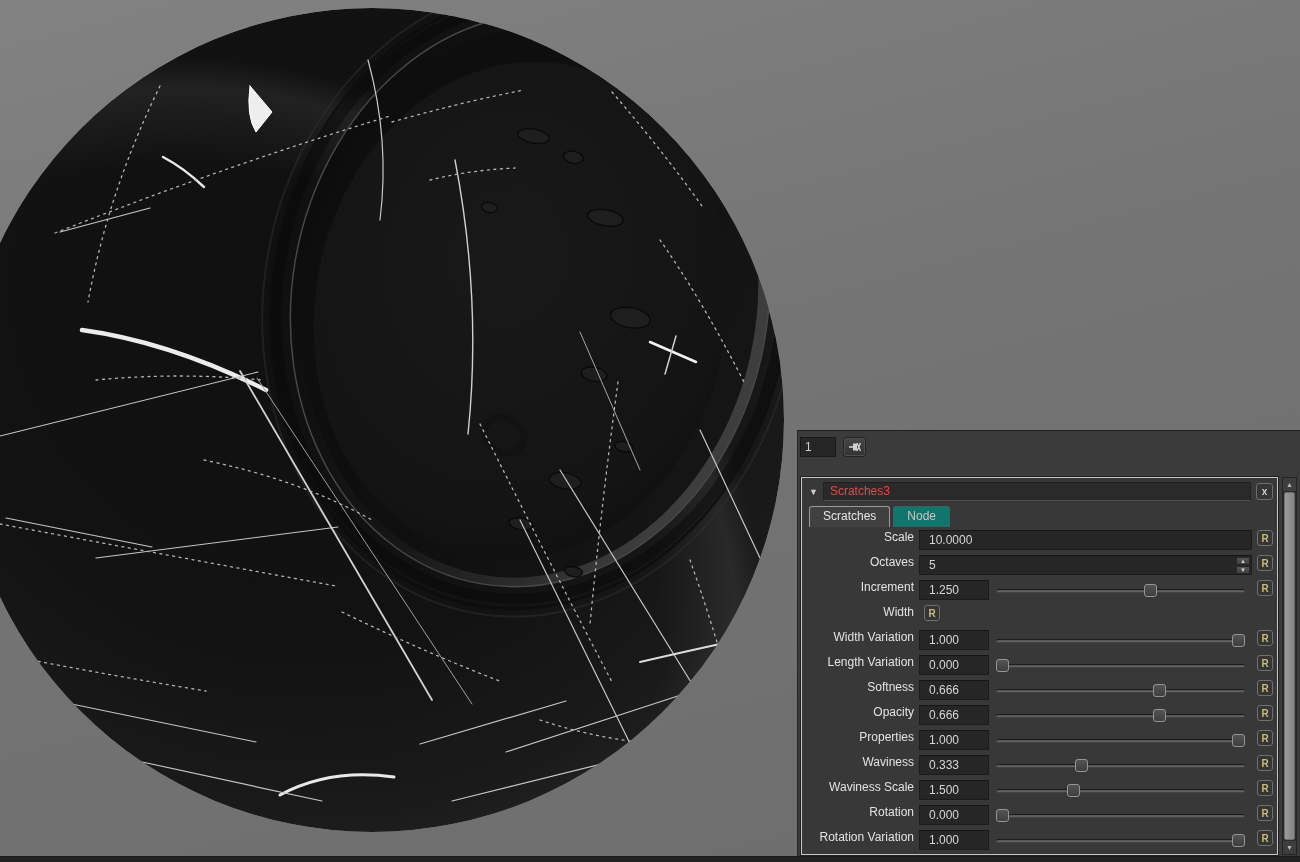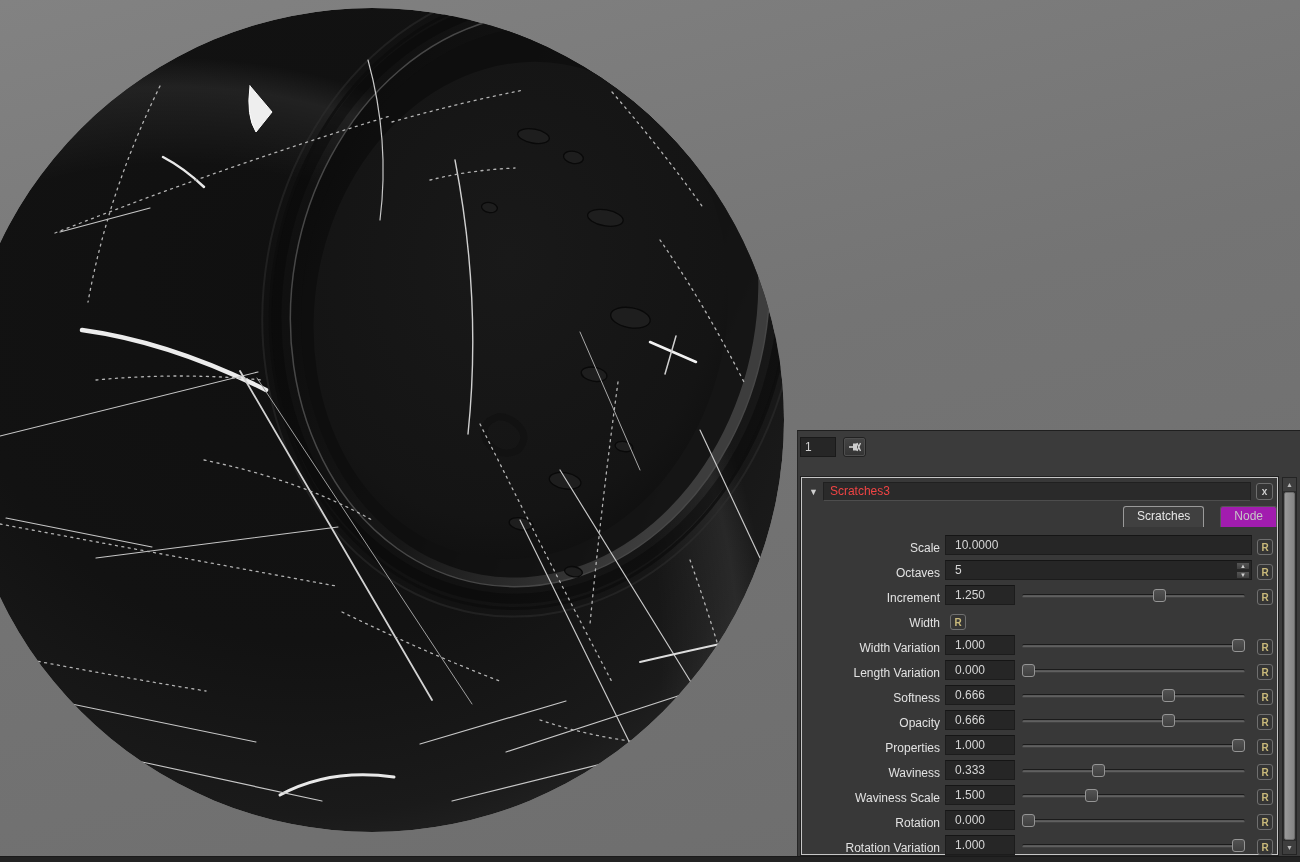--- a/index.html
+++ b/index.html
@@ -27,25 +27,25 @@
   .toolbar{display:flex;align-items:center;gap:7px;padding:4px 0 0 2px;height:24px;}
   .num-input{width:26px;height:16px;background:#262626;border:1px solid #1a1a1a;color:#d0d0d0;padding:1px 4px;font:12px "Liberation Sans",sans-serif;}
   .pin-btn{width:23px;height:20px;background:linear-gradient(#454545,#333);border:1px solid #222;outline:1px solid #4e4e4e;outline-offset:-2px;border-radius:3px;display:flex;align-items:center;justify-content:center;padding:0;}
 
   .scrollwrap{position:absolute;left:3px;top:46px;right:3px;bottom:3px;display:flex;}
   .groupbox{flex:1;background:#383838;border:1px solid #c6c6c6;outline:1px solid #202020;margin-right:4px;position:relative;}
   .gb-header{display:flex;align-items:center;gap:5px;margin:4px 4px 0 4px;}
   .gb-tri{color:#cfcfcf;font-size:9px;padding-left:3px;}
   .gb-name{flex:1;height:17px;line-height:17px;background:#2a2a2a;border:1px solid #202020;border-bottom-color:#4d4d4d;padding:0 6px;color:#ef4444;}
   .xbtn{width:17px;height:17px;background:#353535;border:1px solid #6e6e6e;border-radius:3px;color:#cfcfcf;font:bold 10px "Liberation Sans",sans-serif;line-height:14px;text-align:center;padding:0;}
-  .tabs{display:flex;gap:16px;margin:5px 0 0 7px;height:21px;justify-content:flex-end;}
-  .tab{padding:2px 13px 0 13px;background:#a21caf;border:1px solid #565656;border-bottom:none;border-radius:3px 3px 0 0;color:#c6c6c6;font-size:12px;}
+  .tabs{display:flex;gap:3px;margin:5px 0 0 7px;height:21px;}
+  .tab{padding:2px 13px 0 13px;background:#0f766e;border:1px solid #565656;border-bottom:none;border-radius:3px 3px 0 0;color:#c6c6c6;font-size:12px;}
   .tab.active{background:#404040;border-color:#9a9a9a;color:#e6e6e6;}
   .fields{margin-top:3px;}
-  .frow{display:flex;align-items:flex-end;height:25px;padding:0 4px 0 2px;margin-left:26px;}
+  .frow{display:flex;align-items:flex-start;height:25px;padding:0 4px 0 2px;}
   .flabel{width:110px;text-align:right;padding-right:5px;color:#e2e2e2;white-space:nowrap;font-size:12px;}
   .fctrl{flex:1;display:flex;align-items:center;min-width:0;}
   .tfield{background:#262626;border:1px solid #1c1c1c;border-top-color:#151515;color:#d6d6d6;height:16px;padding:1px 9px;font:12px "Liberation Sans",sans-serif;min-width:0;}
   .tfield.wide{flex:1;}
   .tfield.small{width:50px;flex:none;}
   .spinwrap{flex:1;position:relative;display:flex;}
   .spinbtns{position:absolute;right:2px;top:2px;bottom:2px;width:14px;display:flex;flex-direction:column;gap:1px;}
   .sp{flex:1;background:linear-gradient(#555,#3e3e3e);border:1px solid #272727;color:#cfcfcf;font-size:6px;line-height:6px;text-align:center;border-radius:1px;}
   .slider{flex:1;height:19px;margin:0 7px;position:relative;min-width:40px;}
   .slider .track{position:absolute;left:0;right:0;top:8px;height:3px;background:#606060;border-radius:2px;box-shadow:inset 0 1px 1px rgba(0,0,0,.8),0 1px 0 rgba(255,255,255,.05);}

